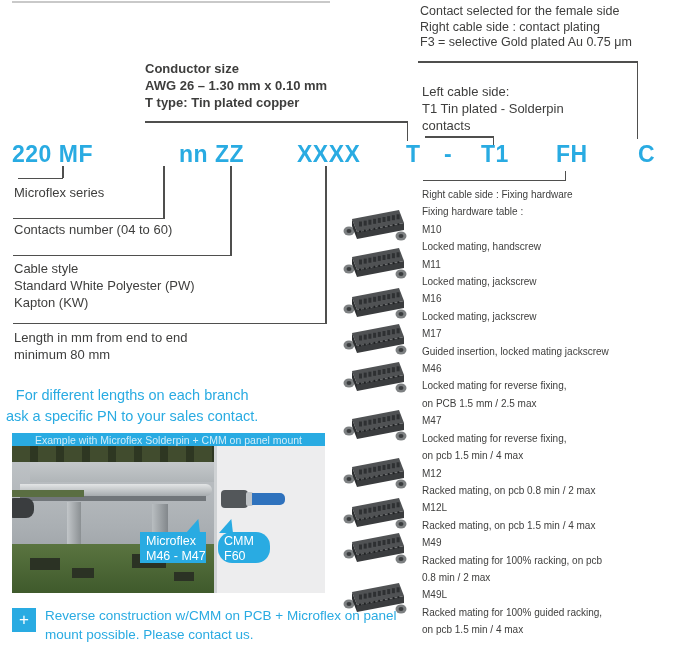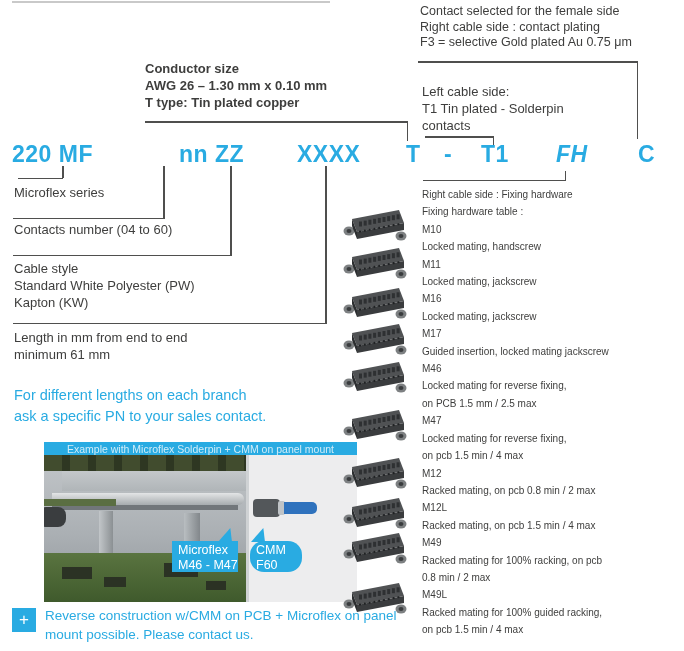--- a/index.html
+++ b/index.html
@@ -11,21 +11,21 @@
   html,body{margin:0;padding:0;background:#fff;}
   body{font-family:"Liberation Sans", sans-serif;color:var(--text);}
   .canvas{position:relative;width:684px;height:651px;background:#fff;overflow:hidden;}
   .note{position:absolute;font-size:13px;line-height:17px;white-space:pre-line;color:var(--text);}
   .hline{position:absolute;height:1.5px;background:var(--line);}
   .vline{position:absolute;width:1.5px;background:var(--line);}
   .toprule{position:absolute;height:2px;background:var(--rule);}
   .pn-seg{position:absolute;top:141px;font-size:23px;font-weight:bold;color:var(--accent);letter-spacing:.5px;white-space:nowrap;text-align:right;}
   .cyan-note{position:absolute;font-size:14.5px;line-height:21px;color:var(--accent);white-space:pre-line;}
   
-  .photo{position:absolute;left:12px;top:442px;width:313px;height:160px;margin-left:32px;}
+  .photo{position:absolute;left:12px;top:433px;width:313px;height:160px;}
   .photo .banner{position:absolute;left:0;top:0;width:313px;height:13px;background:var(--accent);display:flex;align-items:center;justify-content:center;}
   .photo .banner span{font-size:10.5px;color:rgba(255,255,255,.78);white-space:nowrap;}
   .scene{position:absolute;left:0;top:13px;width:313px;height:147px;overflow:hidden;
          background:linear-gradient(180deg,#c2c6c9 0%,#aaafb3 55%,#90959a 100%);}
   .scene>div{position:absolute;}
   .plate{left:18px;top:0;width:184px;height:36px;background:linear-gradient(180deg,#d4d7d9,#b0b5b8);}
   .pcbtop{left:0;top:0;width:206px;height:16px;background:repeating-linear-gradient(90deg,#414c2e 0 18px,#2e3722 18px 26px);}
   .greenshelf{left:0;top:44px;width:72px;height:7px;background:#5a6e42;}
   .knob{left:-6px;top:52px;width:28px;height:20px;background:#3a3d3f;border-radius:8px;}
   .arm{left:8px;top:38px;width:192px;height:12px;background:linear-gradient(180deg,#e3e5e6,#a6abae);border-radius:0 6px 6px 0;}
@@ -73,21 +73,21 @@
   <div class="vline" style="left:492.5px;top:136px;height:10px;"></div>
 
   <div>
     <span class="pn-seg" style="left:12px;">220 MF</span>
     <span class="pn-seg" style="left:150px;margin-left:29px;">nn</span>
     <span class="pn-seg" style="left:215px;">ZZ</span>
     <span class="pn-seg" style="left:297px;">XXXX</span>
     <span class="pn-seg" style="left:406px;">T</span>
     <span class="pn-seg" style="left:444px;">-</span>
     <span class="pn-seg" style="left:481px;">T1</span>
-    <span class="pn-seg" style="left:556px;font-style:italic;">FH</span>
+    <span class="pn-seg" style="left:556px;">FH</span>
     <span class="pn-seg" style="left:638px;">C</span>
   </div>
 
   <div class="hline" style="left:423px;top:179.5px;width:143px;"></div>
   <div class="vline" style="left:564.5px;top:171px;height:10px;"></div>
 
   <div class="vline" style="left:62px;top:166px;height:12px;"></div>
   <div class="hline" style="left:18px;top:177.5px;width:45px;"></div>
 
   <div class="vline" style="left:163px;top:166px;height:53px;"></div>
@@ -98,23 +98,23 @@
 
   <div class="vline" style="left:325px;top:166px;height:158px;"></div>
   <div class="hline" style="left:13px;top:322.5px;width:313px;"></div>
 
   <div class="note" style="left:14px;top:184px;">Microflex series</div>
   <div class="note" style="left:14px;top:221px;">Contacts number (04 to 60)</div>
   <div class="note" style="left:14px;top:260px;">Cable style
 Standard White Polyester (PW)
 Kapton (KW)</div>
   <div class="note" style="left:14px;top:329px;">Length in mm from end to end
-minimum 61 mm</div>
-
-  <div class="cyan-note" style="left:14px;top:385px;">For different lengths on each branch
+minimum 80 mm</div>
+
+  <div class="cyan-note" style="left:6px;top:385px;text-align:center;">For different lengths on each branch
 ask a specific PN to your sales contact.</div>
 
   <div class="photo">
     <div class="banner">
       <span>Example with Microflex Solderpin + CMM on panel mount</span>
     </div>
     <div class="scene">
       <div class="plate"></div>
       <div class="pcbtop"></div>
       <div class="arm"></div>

